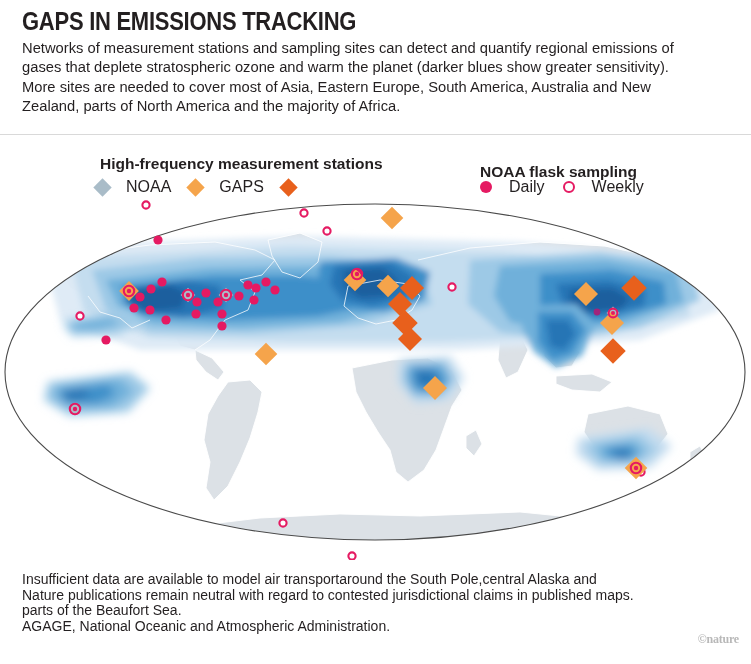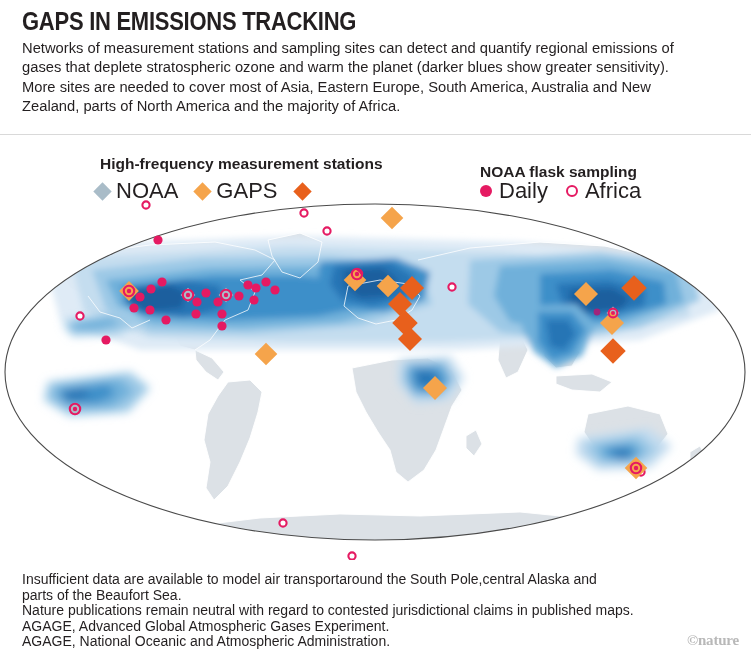--- a/index.html
+++ b/index.html
@@ -30,40 +30,40 @@
   
   .legend{position:absolute;left:0;top:155px;width:751px;height:48px;}
   .lg-head{position:absolute;font-weight:bold;font-size:15.5px;color:#231f20;white-space:nowrap;}
   .lg-head.a{left:100px;top:0px;}
   .lg-head.b{left:480px;top:8px;}
   .lg-row{position:absolute;top:23px;display:flex;align-items:center;white-space:nowrap;}
   .lg-row.a{left:96px;}
   .lg-row.b{left:480px;align-items:center;}
   .lg-item{display:flex;align-items:center;margin-right:18px;}
   .lg-item:last-child{margin-right:0;}
-  .lg-label{font-size:22px;color:#231f20;margin-left:7px;}
+  .lg-label{font-size:16px;color:#231f20;margin-left:17px;}
 
   .dia{width:13px;height:13px;transform:rotate(45deg);display:inline-block;}
   .dia.noaa{background:#a9bcc8;}
   .dia.agage{background:#f5a44b;}
   .dia.affil{background:#e8601c;}
   .circ{width:12px;height:12px;border-radius:50%;display:inline-block;}
   .circ.daily{background:#e51a62;}
   .circ.weekly{background:#fff;border:2.2px solid #e51a62;box-sizing:border-box;}
 
   
   .mapwrap{position:absolute;left:0;top:200px;width:751px;height:360px;}
   .mapsvg{position:absolute;left:0;top:0;}
 
   
   .footer{position:absolute;left:22px;top:572px;width:700px;}
   .fn{font-size:14px;line-height:15.6px;color:#231f20;}
   .nature{
     position:absolute;right:12px;top:632px;
-    font-size:15px;font-weight:bold;color:#b8b8b8;
+    font-size:12px;font-weight:bold;color:#b8b8b8;
     font-family:"Liberation Serif","DejaVu Serif",serif;
     letter-spacing:-0.2px;
   }
 </style>
 </head>
 <body>
 
 <div class="page">
 
   <div class="header">
@@ -90,21 +90,21 @@
     </div>
 
     <div class="lg-head b">NOAA flask sampling</div>
     <div class="lg-row b">
       <div class="lg-item">
         <span class="circ daily"></span>
         <span class="lg-label">Daily</span>
       </div>
       <div class="lg-item">
         <span class="circ weekly"></span>
-        <span class="lg-label">Africa</span>
+        <span class="lg-label">Weekly</span>
       </div>
     </div>
   </div>
 
   <div class="mapwrap">
     <svg class="mapsvg" width="751" height="360" viewBox="0 0 751 360">
       <defs>
         <clipPath id="globeClip">
           <ellipse cx="375" cy="172" rx="370" ry="168"></ellipse>
         </clipPath>
@@ -357,21 +357,20 @@
           <circle cx="613" cy="113" r="2.0"></circle>
         </g>
 
         <circle cx="597" cy="112" r="3.4" fill="#a0247c"></circle>
       </g>
     </svg>
   </div>
 
   <div class="footer">
     <div class="fn">Insufficient data are available to model air transportaround the South Pole,central Alaska and</div>
+    <div class="fn">Nature publications remain neutral with regard to contested jurisdictional claims in published maps.</div>
     <div class="fn">parts of the Beaufort Sea.</div>
-    <div class="fn">Nature publications remain neutral with regard to contested jurisdictional claims in published maps.</div>
-    <div class="fn">AGAGE, Advanced Global Atmospheric Gases Experiment.</div>
     <div class="fn">AGAGE, National Oceanic and Atmospheric Administration.</div>
   </div>
 
   <div class="nature">©nature</div>
 
 </div>
 
 </body></html>

